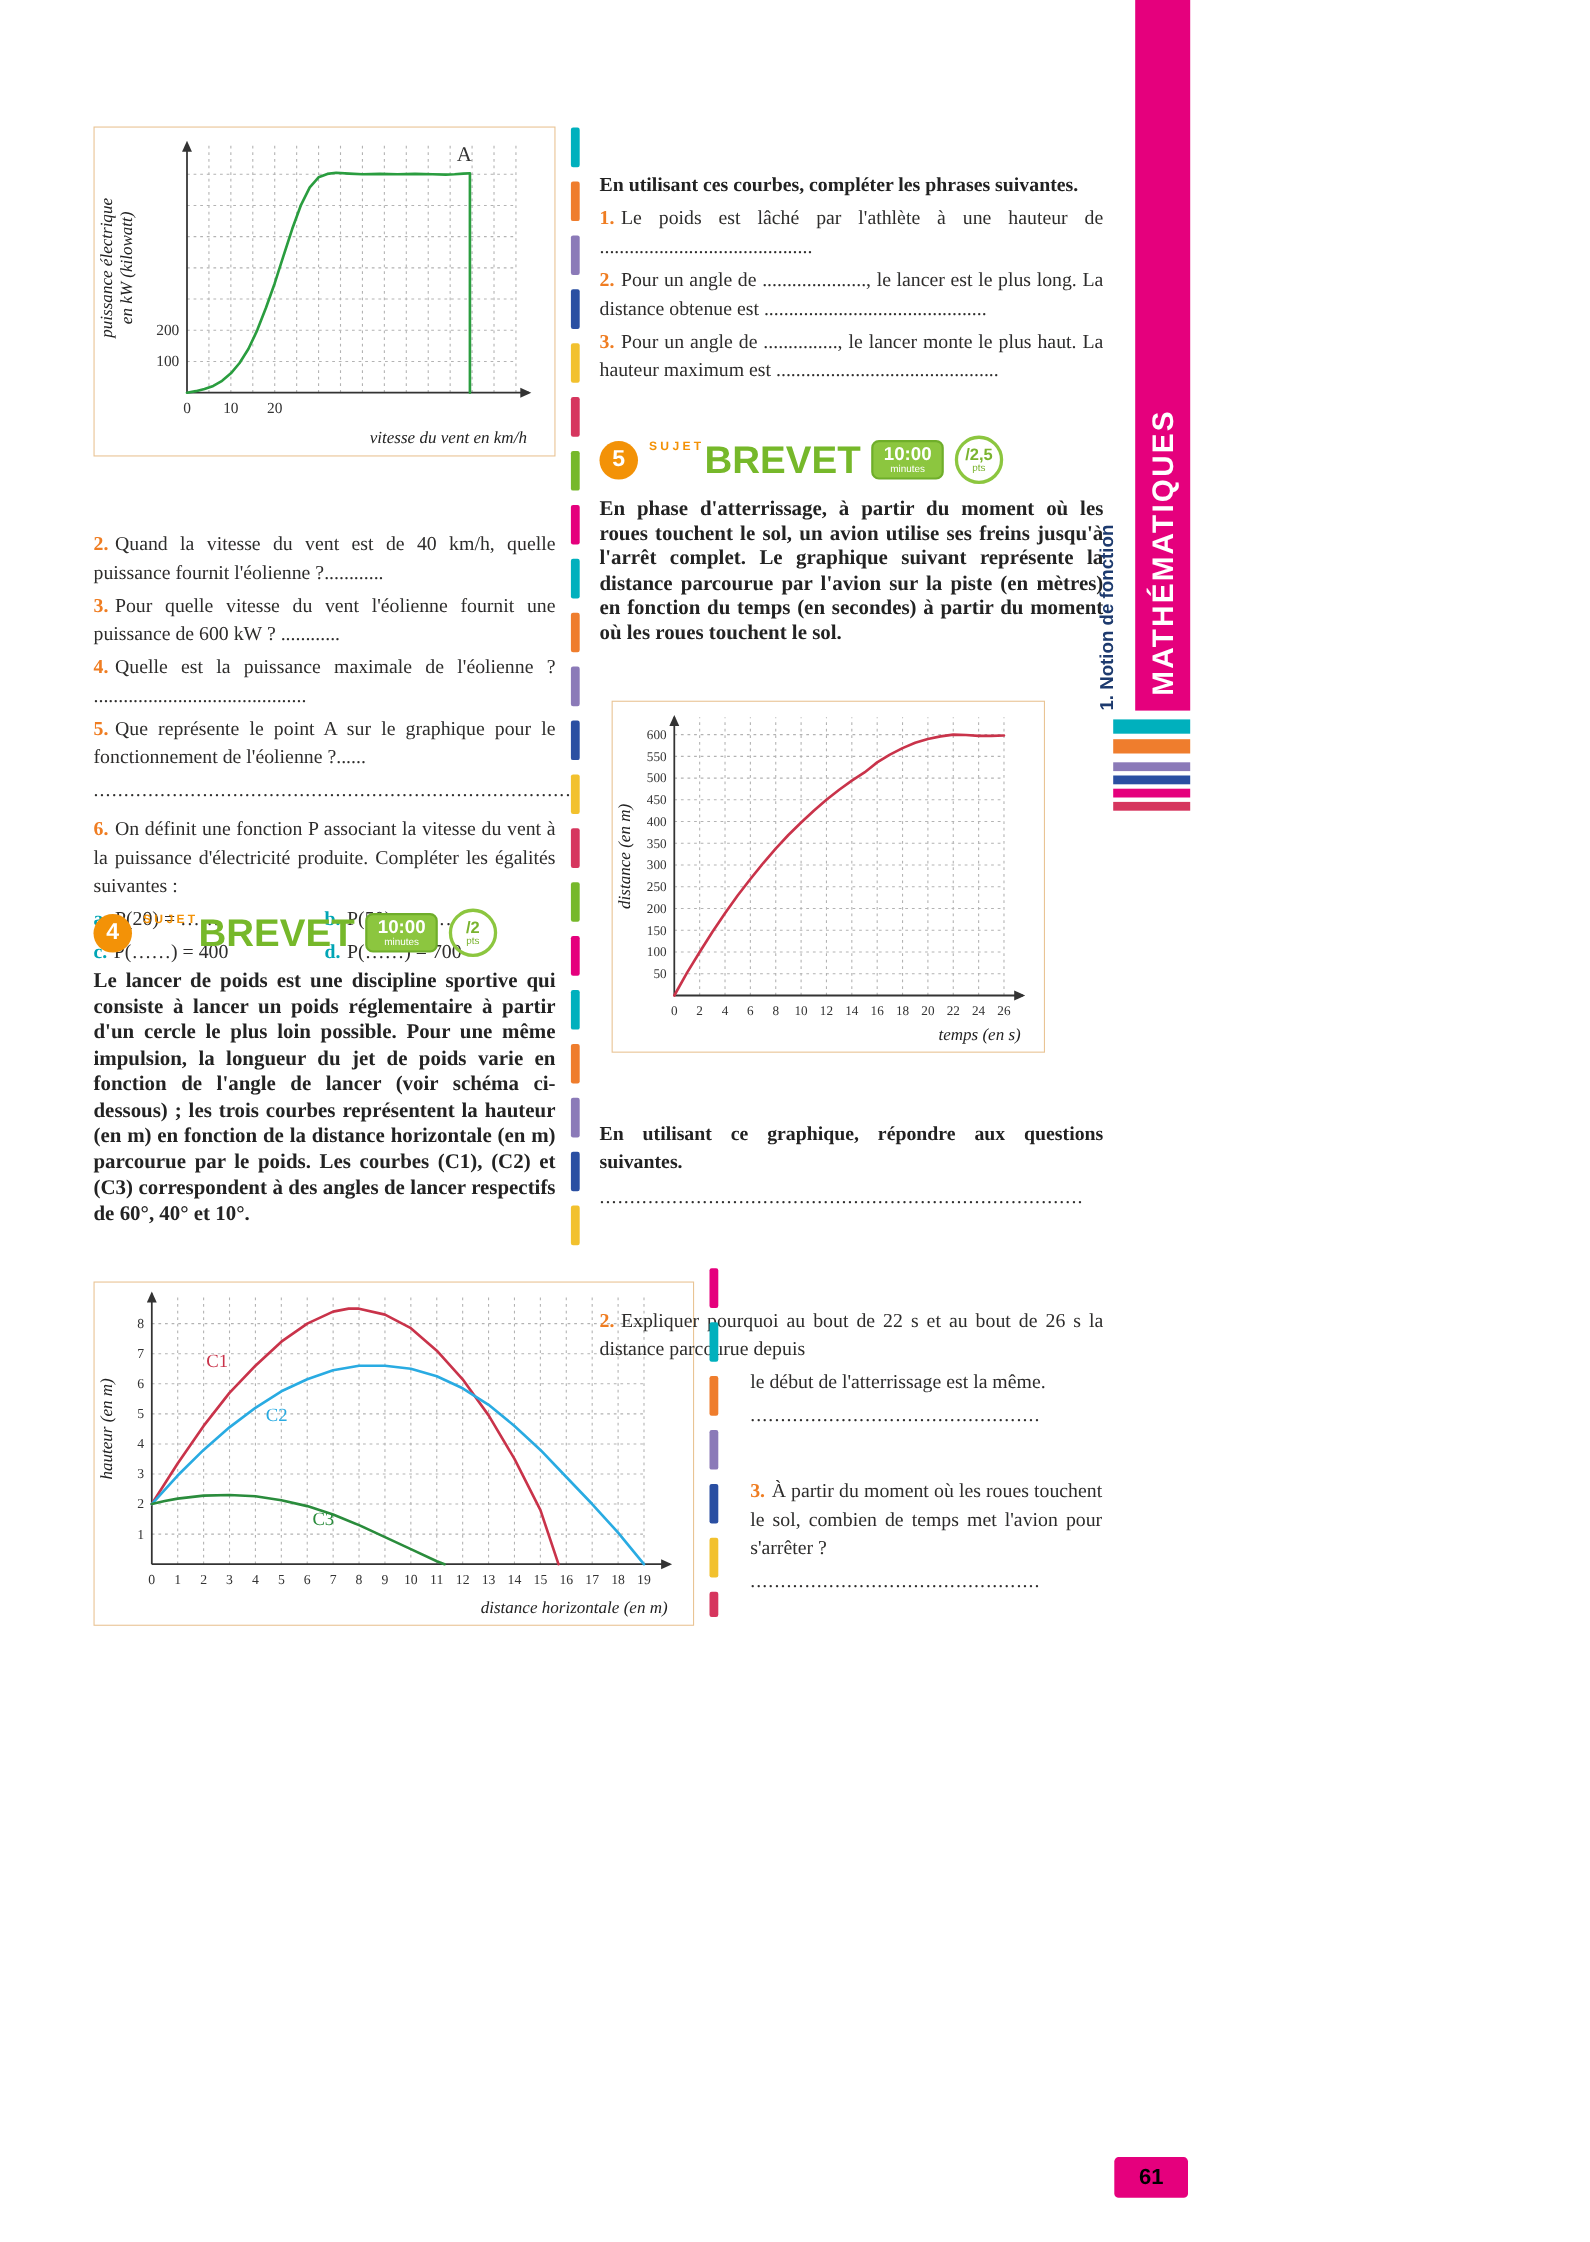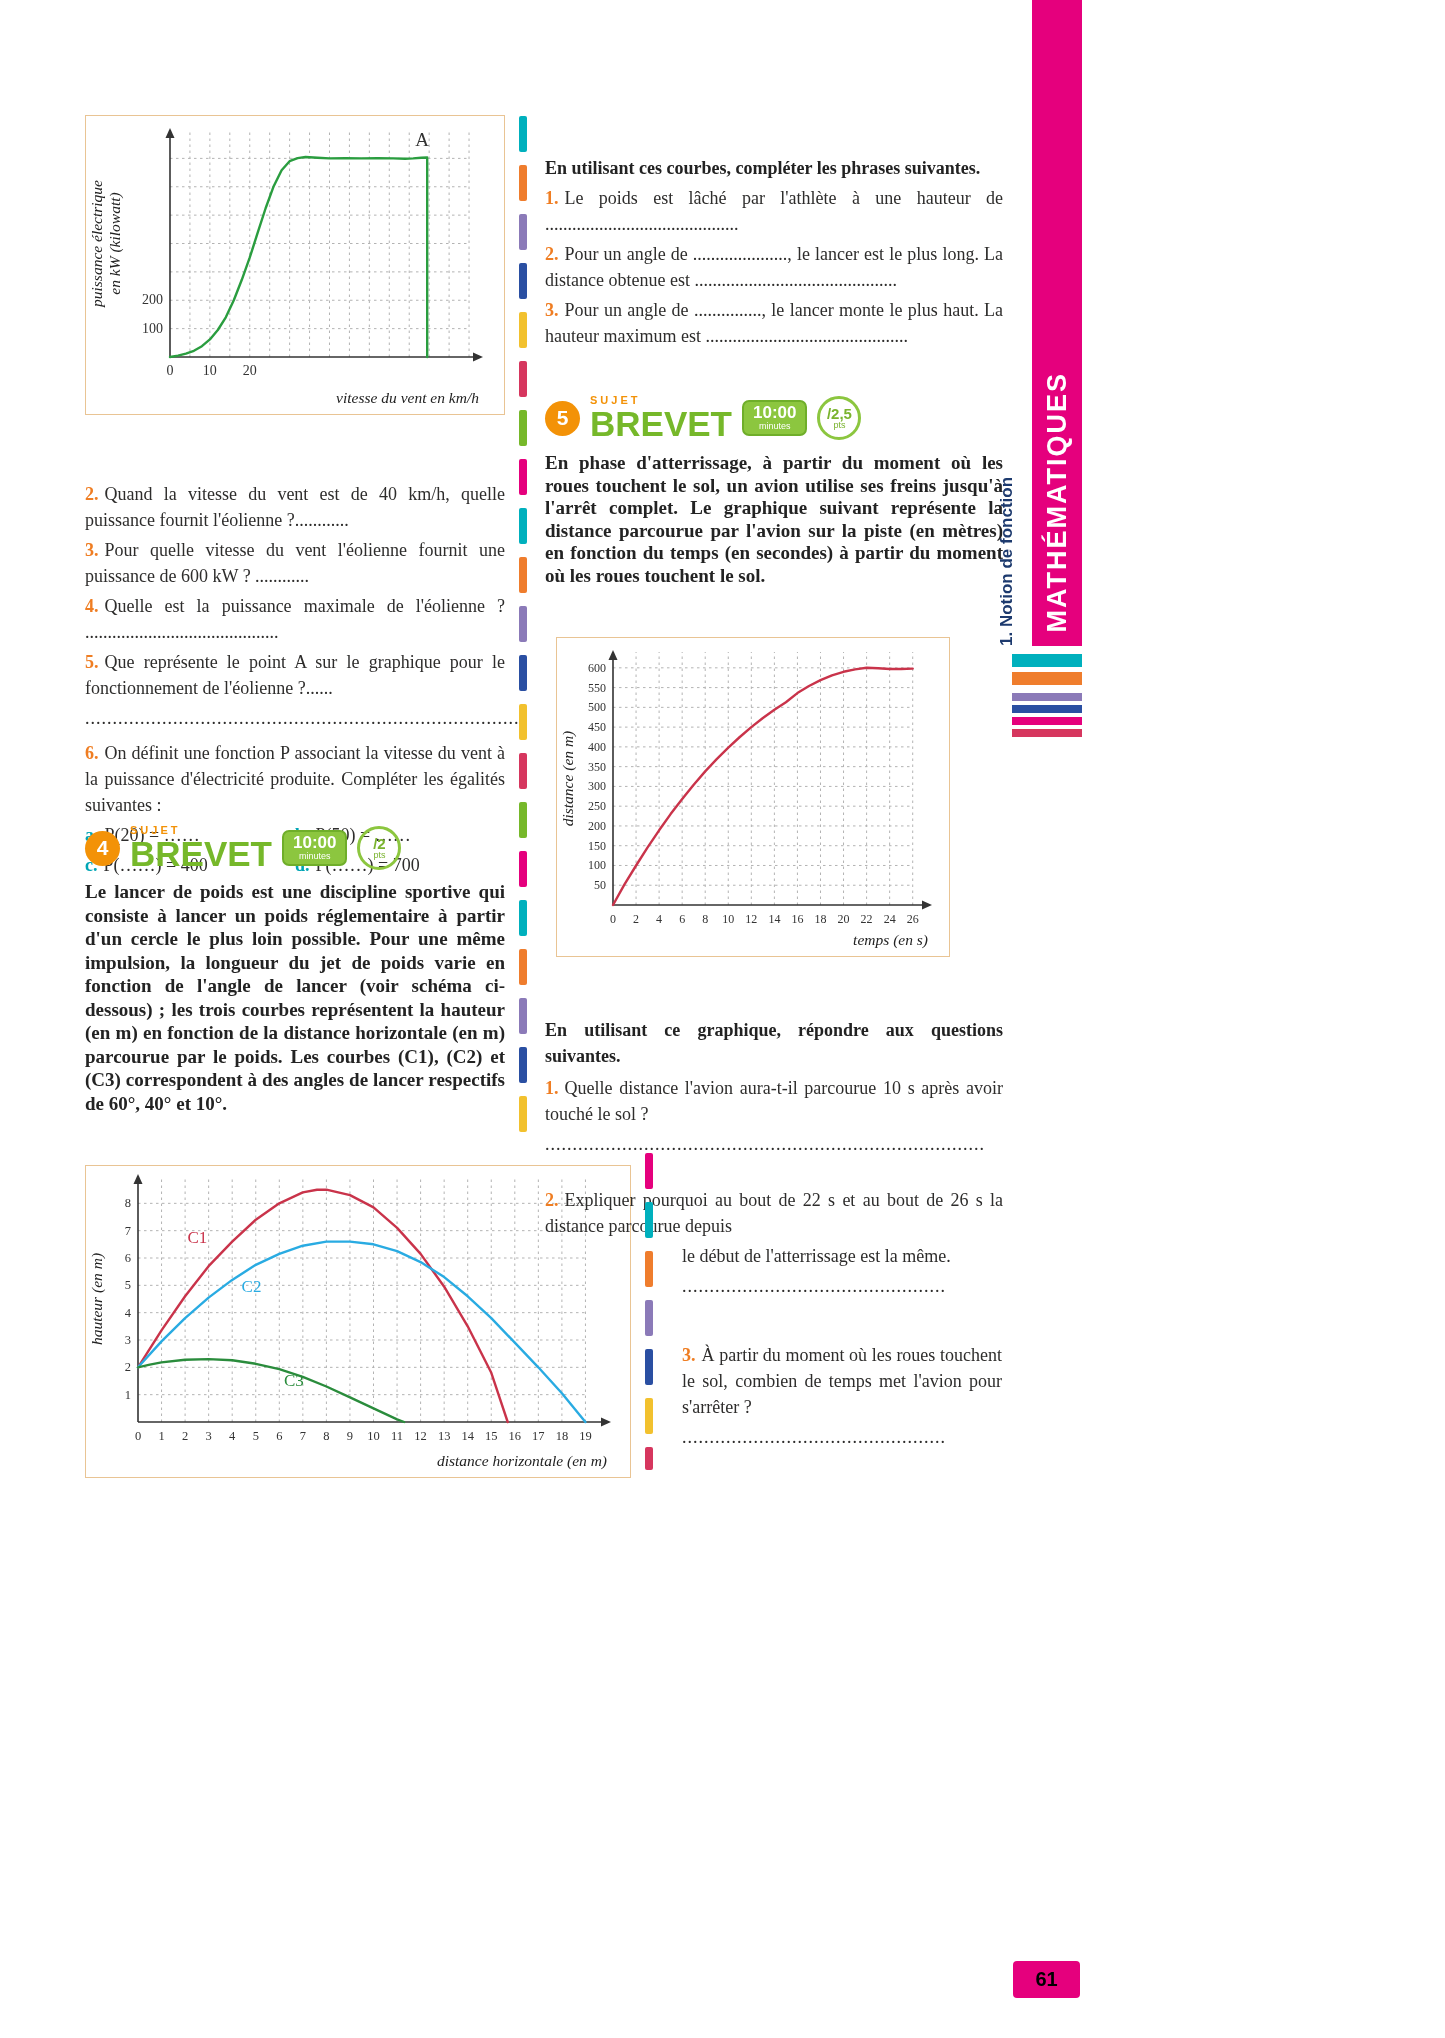--- a/index.html
+++ b/index.html
@@ -15,21 +15,21 @@
   .q6row{display:flex;justify-content:center;}
   .q6item{width:50%;}
   .chart-box{position:absolute;border:1.5px solid #e9c494;background:#fff;box-sizing:border-box;}
   .divider{position:absolute;width:8px;}
   .divider .seg{width:100%;border-radius:2px;}
   
   .badge-row{position:absolute;display:flex;align-items:center;gap:10px;height:56px;}
   .badge-num{width:35px;height:35px;border-radius:50%;background:#f39207;color:#fff;
              font-family:"Liberation Sans",sans-serif;font-weight:bold;font-size:21px;
              display:flex;align-items:center;justify-content:center;}
-  .brevet-stack{display:flex;flex-direction:column;line-height:1;}
+  .brevet-stack{display:flex;line-height:1;}
   .sujet{color:#f39207;font-family:"Liberation Sans",sans-serif;font-size:11px;font-weight:bold;letter-spacing:3px;}
   .brevet{color:#76b82a;font-family:"Liberation Sans",sans-serif;font-size:35px;font-weight:bold;}
   .timer-chip{background:#8cc63f;border:2px solid #6fae2a;border-radius:7px;color:#fff;
               display:flex;flex-direction:column;align-items:center;padding:2px 9px;
               font-family:"Liberation Sans",sans-serif;line-height:1.1;}
   .time{font-size:17px;font-weight:bold;}
   .minutes{font-size:9px;}
   .pts-circle{width:44px;height:44px;border-radius:50%;border:3px solid #8cc63f;color:#7ab32e;
               display:flex;flex-direction:column;align-items:center;justify-content:center;
               font-family:"Liberation Sans",sans-serif;line-height:1;box-sizing:border-box;}
@@ -285,21 +285,20 @@
         <text x="371" y="307" text-anchor="end" font-style="italic" font-size="15.5" fill="#222" font-family="Liberation Serif, serif">temps (en s)</text>
         <text x="16" y="140.5" text-anchor="middle" font-style="italic" font-size="15.5" fill="#222" font-family="Liberation Serif, serif" transform="rotate(-90 16 140.5)">distance (en m)</text>
       </svg>
   </div>
 
   <div class="tblock" style="left:545px;top:973px;width:458px">
     <p class="intro">En utilisant ce graphique, répondre aux questions suivantes.</p>
   </div>
 
   <div class="tblock" style="left:545px;top:1031px;width:458px">
-    <p><span class="qnum">1.</span><span>Quelle distance l'avion aura-t-il parcourue 10 s après avoir touché le sol ?</span></p>
     <p class="dots">................................................................................</p>
   </div>
 
   <div class="tblock" style="left:545px;top:1143px;width:458px">
     <p><span class="qnum">2.</span><span>Expliquer pourquoi au bout de 22 s et au bout de 26 s la distance parcourue depuis</span></p>
   </div>
 
   <div class="tblock" style="left:682px;top:1199px;width:320px">
     <p>le début de l'atterrissage est la même.</p>
     <p class="dots">................................................</p>

